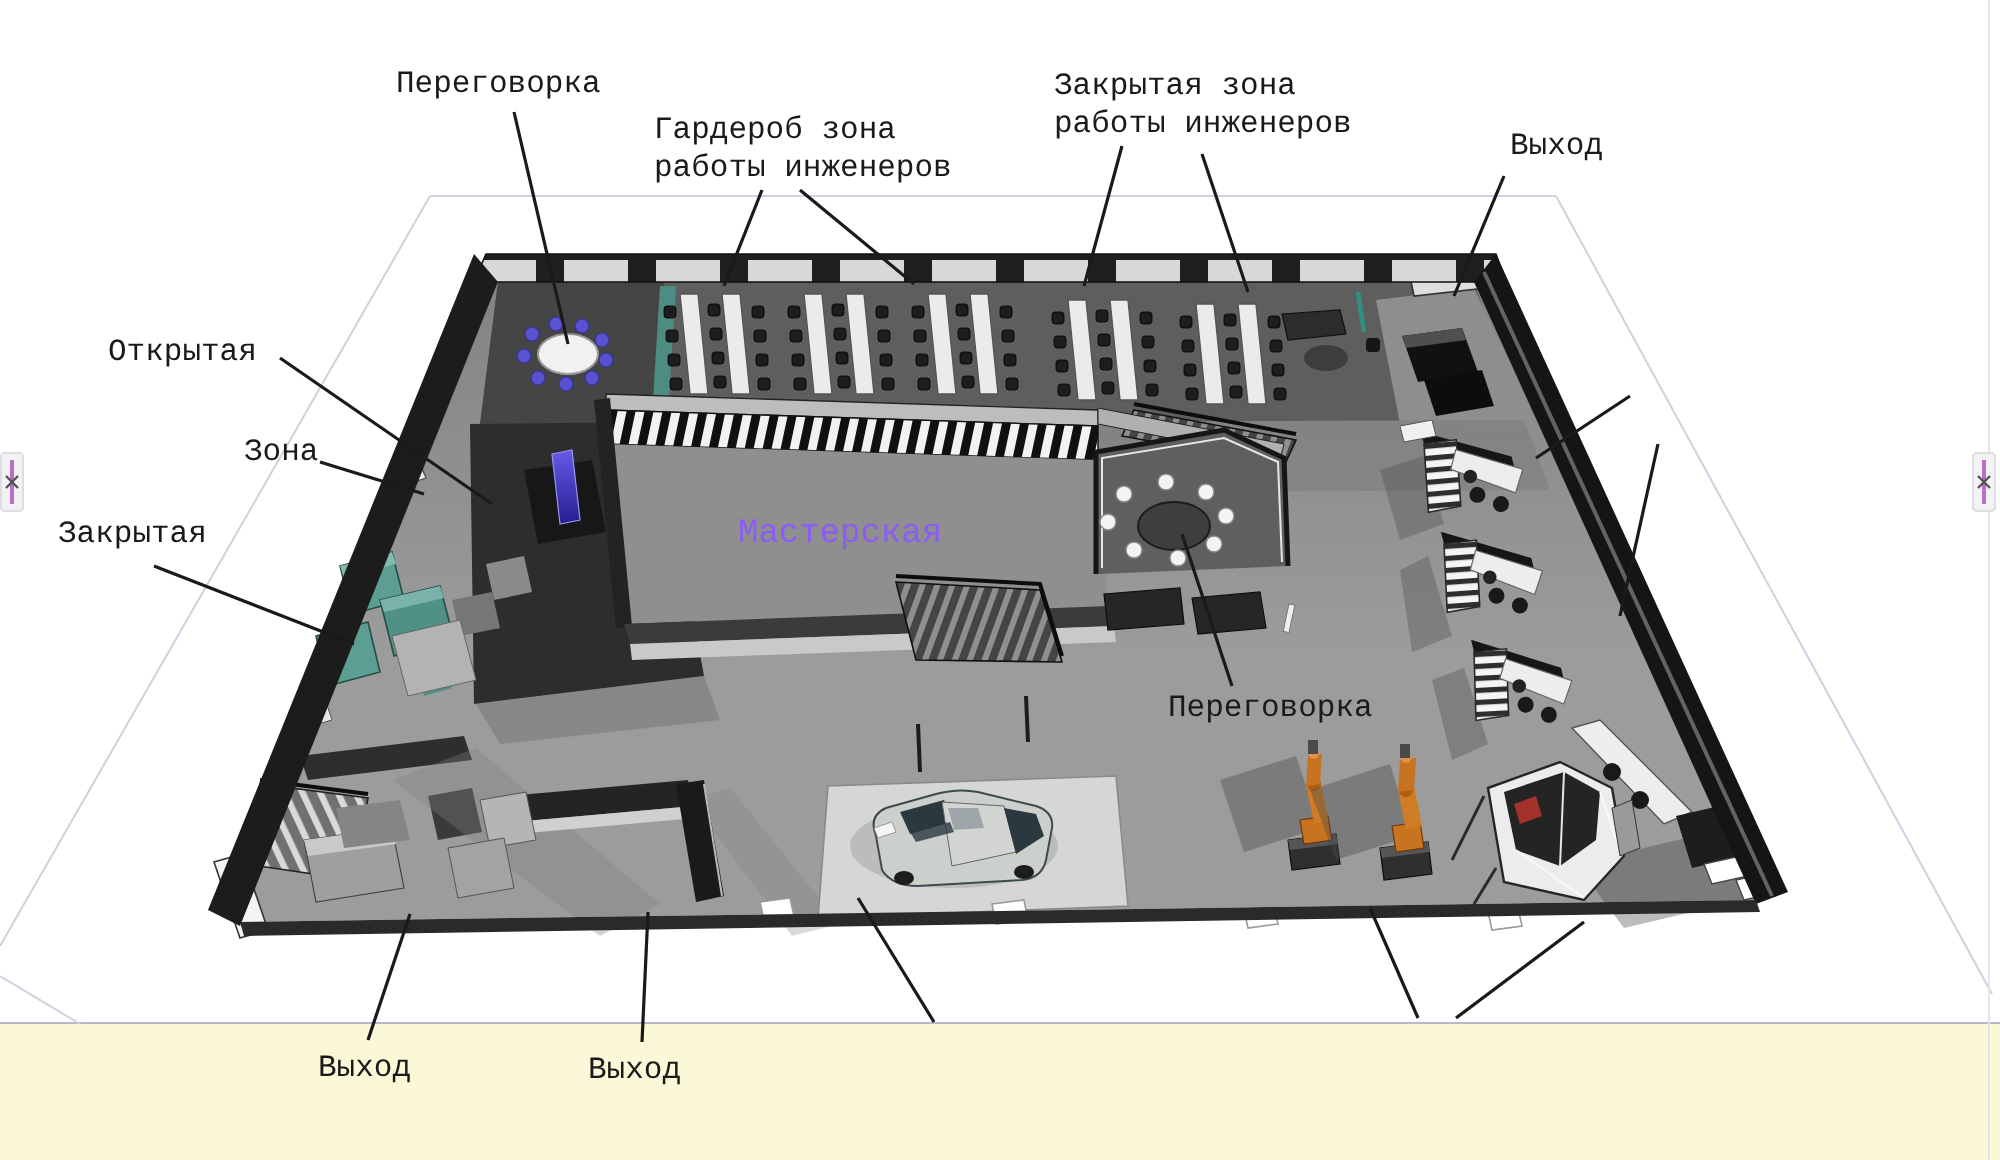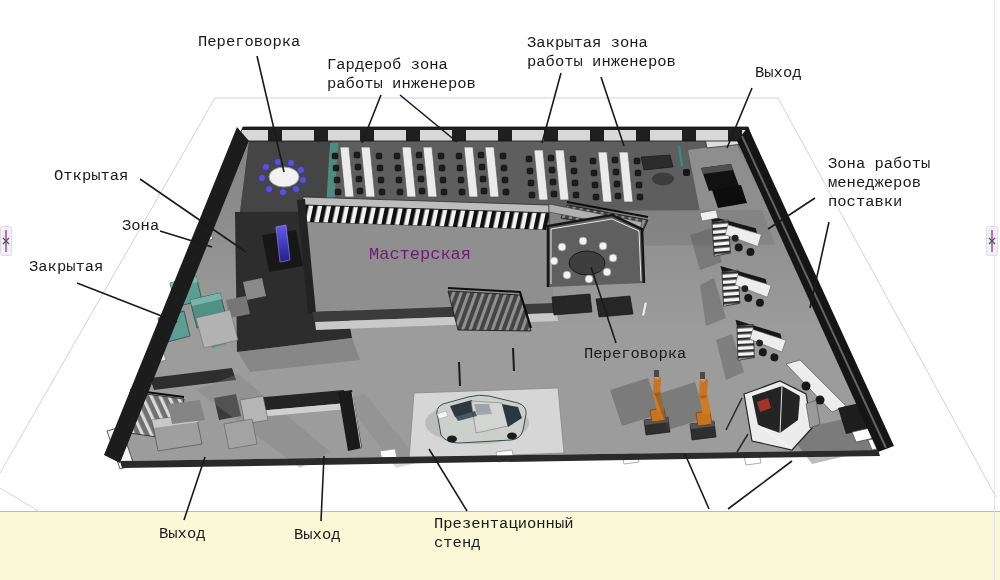--- a/index.html
+++ b/index.html
@@ -3,21 +3,21 @@
 <meta charset="utf-8">
 <style>
   html,body{margin:0;padding:0;background:#ffffff;}
   .stage{position:relative;width:1000px;height:580px;background:#ffffff;overflow:hidden;
          font-family:Liberation Mono, monospace;}
   .note-band{position:absolute;left:0;top:511px;width:1000px;height:69px;
              background:#fbf8d8;border-top:1px solid #b6bac6;}
   .plan-svg{position:absolute;left:0;top:0;}
   .lbl{position:absolute;font-size:15.5px;line-height:1.22;color:#1a1a1a;
        white-space:pre-line;}
-  .lbl--floor{font-size:17px;color:#701a75;}
+  .lbl--floor{font-size:17px;color:#8b5cf6;margin-top:13px;}
   .edge-marker{position:absolute;width:12px;height:30px;}
 </style>
 </head>
 <body>
 
 <div class="stage">
 
   <div class="note-band"></div>
 
   <svg class="plan-svg" width="1000" height="580" viewBox="0 0 1000 580">
@@ -317,32 +317,27 @@
       <line x1="728" y1="509" x2="792" y2="461"></line>
     </g>
   </svg>
 
   <div class="lbl" style="left:198px;top:33px">Переговорка</div>
   <div class="lbl" style="left:327px;top:56px">Гардероб зона
 работы инженеров</div>
   <div class="lbl" style="left:527px;top:34px">Закрытая зона
 работы инженеров</div>
   <div class="lbl" style="left:755px;top:64px">Выход</div>
-  <div class="lbl" style="left:828px;top:155px">Зона работы
-менеджеров
-поставки</div>
   <div class="lbl" style="left:54px;top:167px">Открытая</div>
   <div class="lbl" style="left:122px;top:217px">Зона</div>
   <div class="lbl" style="left:29px;top:258px">Закрытая</div>
   <div class="lbl lbl--floor" style="left:369px;top:245px">Мастерская</div>
   <div class="lbl" style="left:584px;top:345px">Переговорка</div>
   <div class="lbl" style="left:159px;top:525px">Выход</div>
   <div class="lbl" style="left:294px;top:526px">Выход</div>
-  <div class="lbl" style="left:434px;top:515px">Презентационный
-стенд</div>
 
   <div class="edge-marker" style="left:0;top:226px">
     <svg width="12" height="30">
       <rect x="0.5" y="0.5" width="11" height="29" rx="2" fill="#f2f2f4" stroke="#dcdce2"></rect>
       <line x1="6" y1="4" x2="6" y2="26" stroke="#b86fc6" stroke-width="2"></line>
       <line x1="3" y1="12" x2="9" y2="18" stroke="#555" stroke-width="1.2"></line>
       <line x1="9" y1="12" x2="3" y2="18" stroke="#555" stroke-width="1.2"></line>
     </svg>
   </div>
   <div class="edge-marker" style="left:986px;top:226px">

